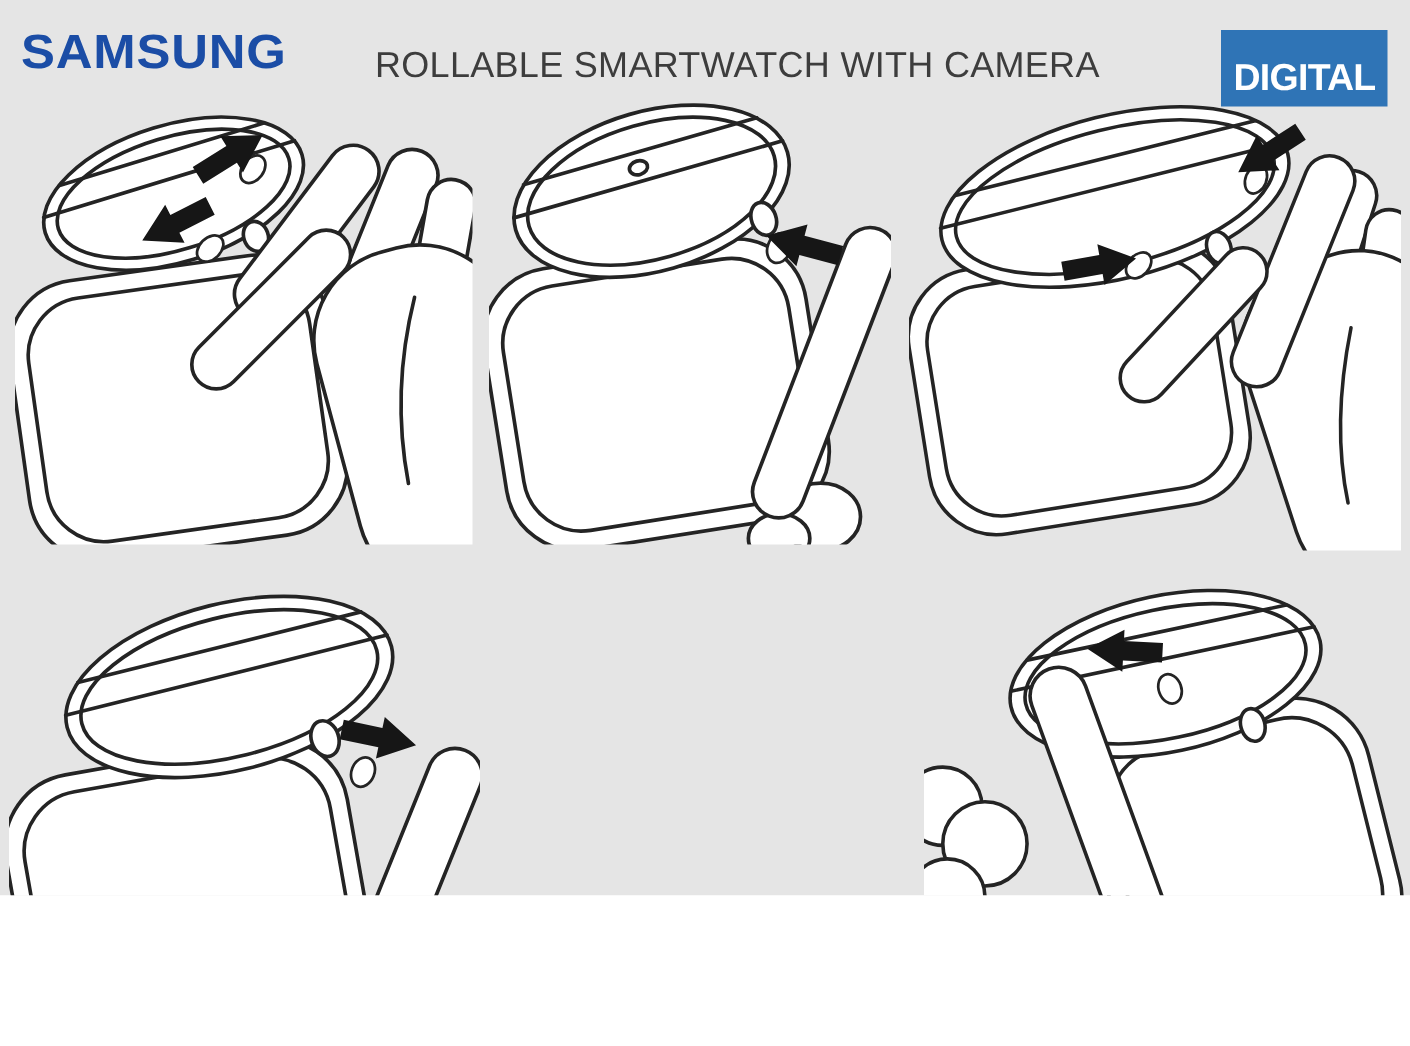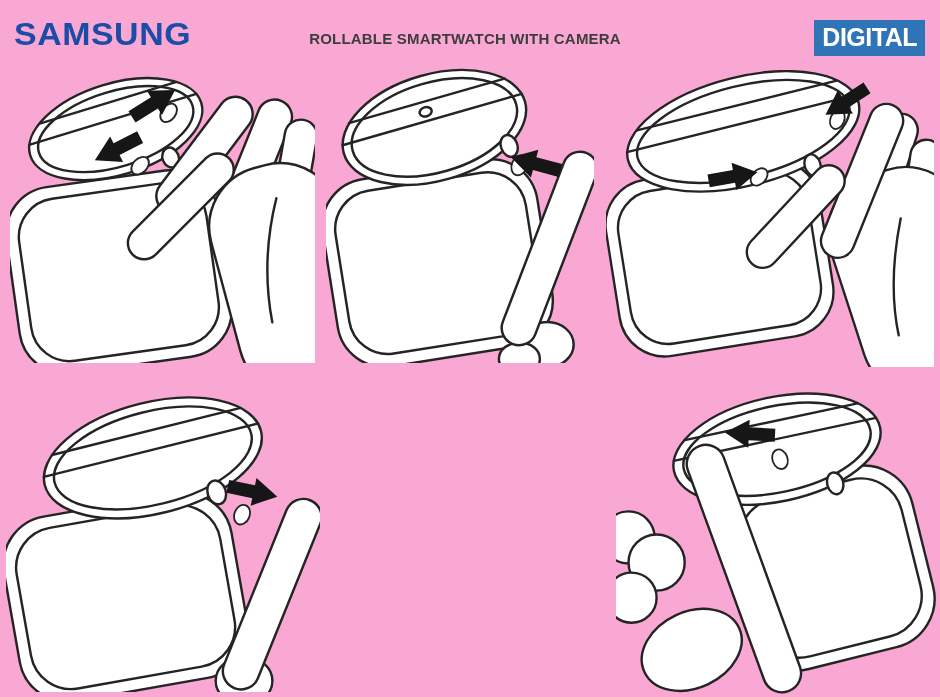--- a/index.html
+++ b/index.html
@@ -1,26 +1,26 @@
 <!DOCTYPE html>
 <html><head>
 <meta charset="utf-8">
 <style>
   html,body{margin:0;padding:0;background:#ffffff;}
-  .canvas{position:relative;width:940px;height:697px;background:#f9a8d4;overflow:hidden;
+  .canvas{position:relative;width:940px;height:597px;background:#e5e5e5;overflow:hidden;
           font-family:"Liberation Sans",sans-serif;}
   
   .samsung-logo{position:absolute;left:14px;top:16px;font-size:32px;font-weight:800;
     color:#1b4da6;letter-spacing:.5px;transform:scaleX(1.06);transform-origin:left center;white-space:nowrap;}
   .page-title{position:absolute;left:250px;top:30px;width:430px;text-align:center;
-    font-size:15px;font-weight:700;color:#3d3d3d;letter-spacing:.2px;white-space:nowrap;}
+    font-size:24px;font-weight:400;color:#3d3d3d;letter-spacing:.2px;white-space:nowrap;}
   .letsgo{position:absolute;right:15px;top:20px;display:flex;align-items:stretch;gap:4px;
     font-weight:800;font-size:25px;white-space:nowrap;}
   .letsgo-left{color:#252b33;letter-spacing:-1px;align-self:center;}
-  .letsgo-right{background:#2f74b6;color:#ffffff;padding:3px 8px 4px;letter-spacing:-.5px;}
+  .letsgo-right{background:#2f74b6;color:#ffffff;padding:18px 8px 4px;letter-spacing:-.5px;}
   
   .fig{position:absolute;}
   .fig svg{width:100%;height:100%;display:block;}
   .ln{fill:none;stroke:#242424;stroke-width:2.4;stroke-linecap:round;stroke-linejoin:round;}
   .sh{fill:#ffffff;stroke:#242424;stroke-width:2.4;stroke-linecap:round;stroke-linejoin:round;}
   .nail{fill:#ffffff;stroke:#242424;stroke-width:1.8;}
   .arrow{fill:#161616;stroke:none;}
   .dsp{fill:none;stroke:#1d1d1d;stroke-width:3;}
   .dtx{fill:#1d1d1d;stroke:none;}
 </style>

